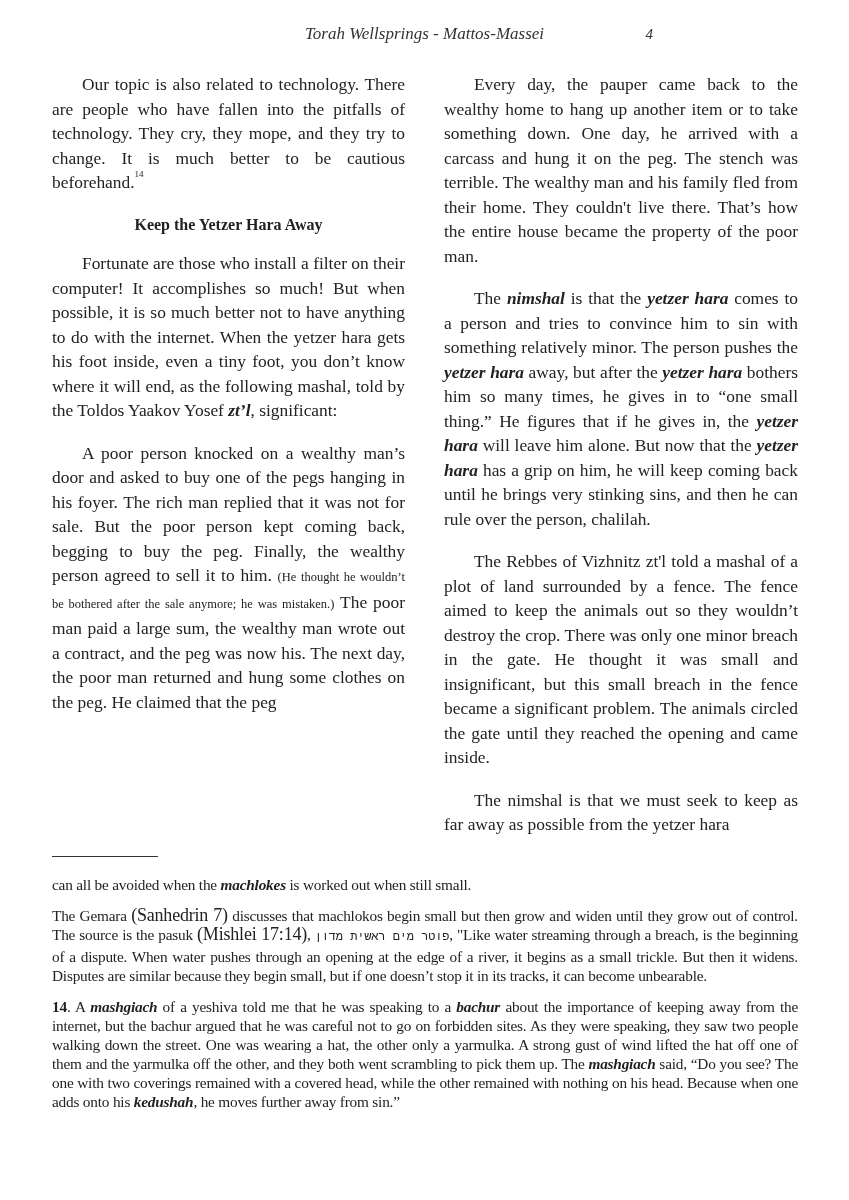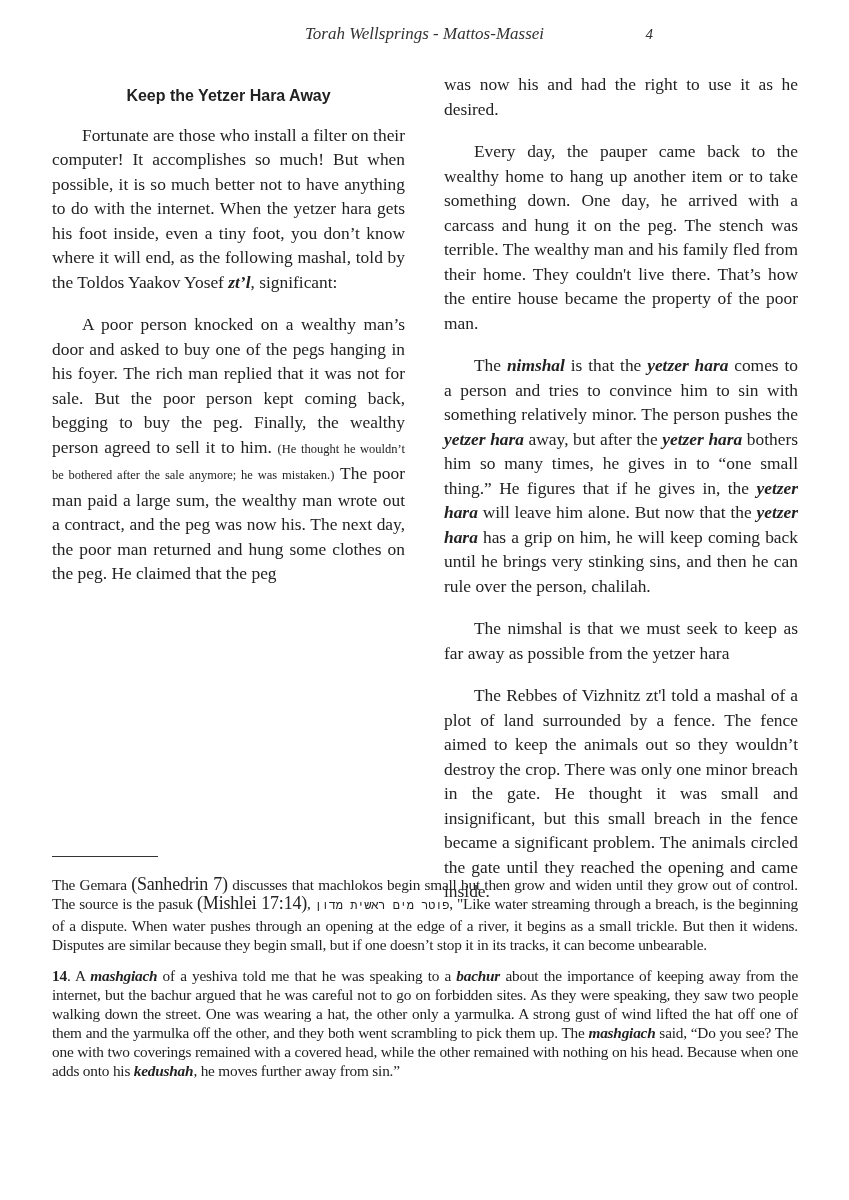--- a/index.html
+++ b/index.html
@@ -7,21 +7,21 @@
          font-family:"Liberation Serif","DejaVu Serif",serif; color:#222; }
   .header { position:absolute; top:20px; left:0; width:705px; height:30px; }
   .header-title { position:absolute; left:0; width:849px; text-align:center; top:4px;
          font-style:italic; font-size:17px; color:#333; }
   .page-num { position:absolute; right:52px; top:6px; font-style:italic; font-size:15px; color:#333; }
   .col { position:absolute; top:72px; font-size:17.4px; line-height:24.5px; text-align:justify; }
   .col-left { left:52px; width:353px; }
   .col-right { left:444px; width:354px; }
   .col p { margin:0 0 18px 0; text-indent:30px; }
   .col p.noindent { text-indent:0; }
-  .heading { font-family:Liberation Sans, sans-serif; font-weight:bold; font-size:16px;
+  .heading { font-family:Liberation Serif, serif; font-weight:bold; font-size:16px;
          text-align:center; margin:12px 0 14px 0; color:#222; text-indent:0; }
   sup { font-size:9px; vertical-align:top; line-height:0; position:relative; top:4px; }
   .small { font-size:12.5px; }
   .fn-rule { position:absolute; top:856px; left:52px; width:106px; border-top:1px solid #333; }
   .footnotes { position:absolute; top:875px; left:52px; width:746px; font-size:15.3px; line-height:19px;
          text-align:justify; font-family:"Liberation Serif",serif; letter-spacing:-0.2px; }
   .footnotes p { margin:0 0 12px 0; }
   .fn-small { font-size:18px; }
   .fn-num { font-weight:bold; }
   i { font-style:italic;font-weight:bold; }
@@ -30,31 +30,32 @@
 </style>
 </head>
 <body>
 
 <div class="header">
   <div class="header-title">Torah Wellsprings - Mattos-Massei</div>
   <div class="page-num">4</div>
 </div>
 
 <div class="col col-left">
+  <p><span>Our topic is also related to technology. There are people who have fallen into the pitfalls of technology. They cry, they mope, and they try to change. It is much better to be cautious beforehand.</span><sup>14</sup></p>
   <div class="heading">Keep the Yetzer Hara Away</div>
   <p><span>Fortunate are those who install a filter on their computer! It accomplishes so much! But when possible, it is so much better not to have anything to do with the internet. When the yetzer hara gets his foot inside, even a tiny foot, you don’t know where it will end, as the following mashal, told by the Toldos Yaakov Yosef </span><i>zt’l</i><span>, significant:</span></p>
   <p><span>A poor person knocked on a wealthy man’s door and asked to buy one of the pegs hanging in his foyer. The rich man replied that it was not for sale. But the poor person kept coming back, begging to buy the peg. Finally, the wealthy person agreed to sell it to him. </span><span class="small">(He thought he wouldn’t be bothered after the sale anymore; he was mistaken.)</span><span> The poor man paid a large sum, the wealthy man wrote out a contract, and the peg was now his. The next day, the poor man returned and hung some clothes on the peg. He claimed that the peg</span></p>
 </div>
 
 <div class="col col-right">
-  <p class="noindent">was now his and had the right to use it as he desired.</p>
   <p>Every day, the pauper came back to the wealthy home to hang up another item or to take something down. One day, he arrived with a carcass and hung it on the peg. The stench was terrible. The wealthy man and his family fled from their home. They couldn't live there. That’s how the entire house became the property of the poor man.</p>
   <p><span>The </span><i>nimshal</i><span> is that the </span><i>yetzer hara</i><span> comes to a person and tries to convince him to sin with something relatively minor. The person pushes the </span><i>yetzer hara</i><span> away, but after the </span><i>yetzer hara</i><span> bothers him so many times, he gives in to “one small thing.” He figures that if he gives in, the </span><i>yetzer hara</i><span> will leave him alone. But now that the </span><i>yetzer hara</i><span> has a grip on him, he will keep coming back until he brings very stinking sins, and then he can rule over the person, chalilah.</span></p>
+  <p>The Rebbes of Vizhnitz zt'l told a mashal of a plot of land surrounded by a fence. The fence aimed to keep the animals out so they wouldn’t destroy the crop. There was only one minor breach in the gate. He thought it was small and insignificant, but this small breach in the fence became a significant problem. The animals circled the gate until they reached the opening and came inside.</p>
   <p>The nimshal is that we must seek to keep as far away as possible from the yetzer hara</p>
-  <p>The Rebbes of Vizhnitz zt'l told a mashal of a plot of land surrounded by a fence. The fence aimed to keep the animals out so they wouldn’t destroy the crop. There was only one minor breach in the gate. He thought it was small and insignificant, but this small breach in the fence became a significant problem. The animals circled the gate until they reached the opening and came inside.</p>
 </div>
 
 <div class="fn-rule"></div>
 
 <div class="footnotes">
+  <p><span>can all be avoided when the </span><i>machlokes</i><span> is worked out when still small.</span></p>
   <p><span>The Gemara </span><span class="fn-small">(Sanhedrin 7)</span><span> discusses that machlokos begin small but then grow and widen until they grow out of control. The source is the pasuk </span><span class="fn-small">(Mishlei 17:14)</span><span>, </span><span class="heb-fn">פוטר מים ראשית מדון</span><span>, "Like water streaming through a breach, is the beginning of a dispute. When water pushes through an opening at the edge of a river, it begins as a small trickle. But then it widens. Disputes are similar because they begin small, but if one doesn’t stop it in its tracks, it can become unbearable.</span></p>
   <p><span class="fn-num">14</span><span>. A </span><i>mashgiach</i><span> of a yeshiva told me that he was speaking to a </span><i>bachur</i><span> about the importance of keeping away from the internet, but the bachur argued that he was careful not to go on forbidden sites. As they were speaking, they saw two people walking down the street. One was wearing a hat, the other only a yarmulka. A strong gust of wind lifted the hat off one of them and the yarmulka off the other, and they both went scrambling to pick them up. The </span><i>mashgiach</i><span> said, “Do you see? The one with two coverings remained with a covered head, while the other remained with nothing on his head. Because when one adds onto his </span><i>kedushah</i><span>, he moves further away from sin.”</span></p>
 </div>
 
 </body></html>

